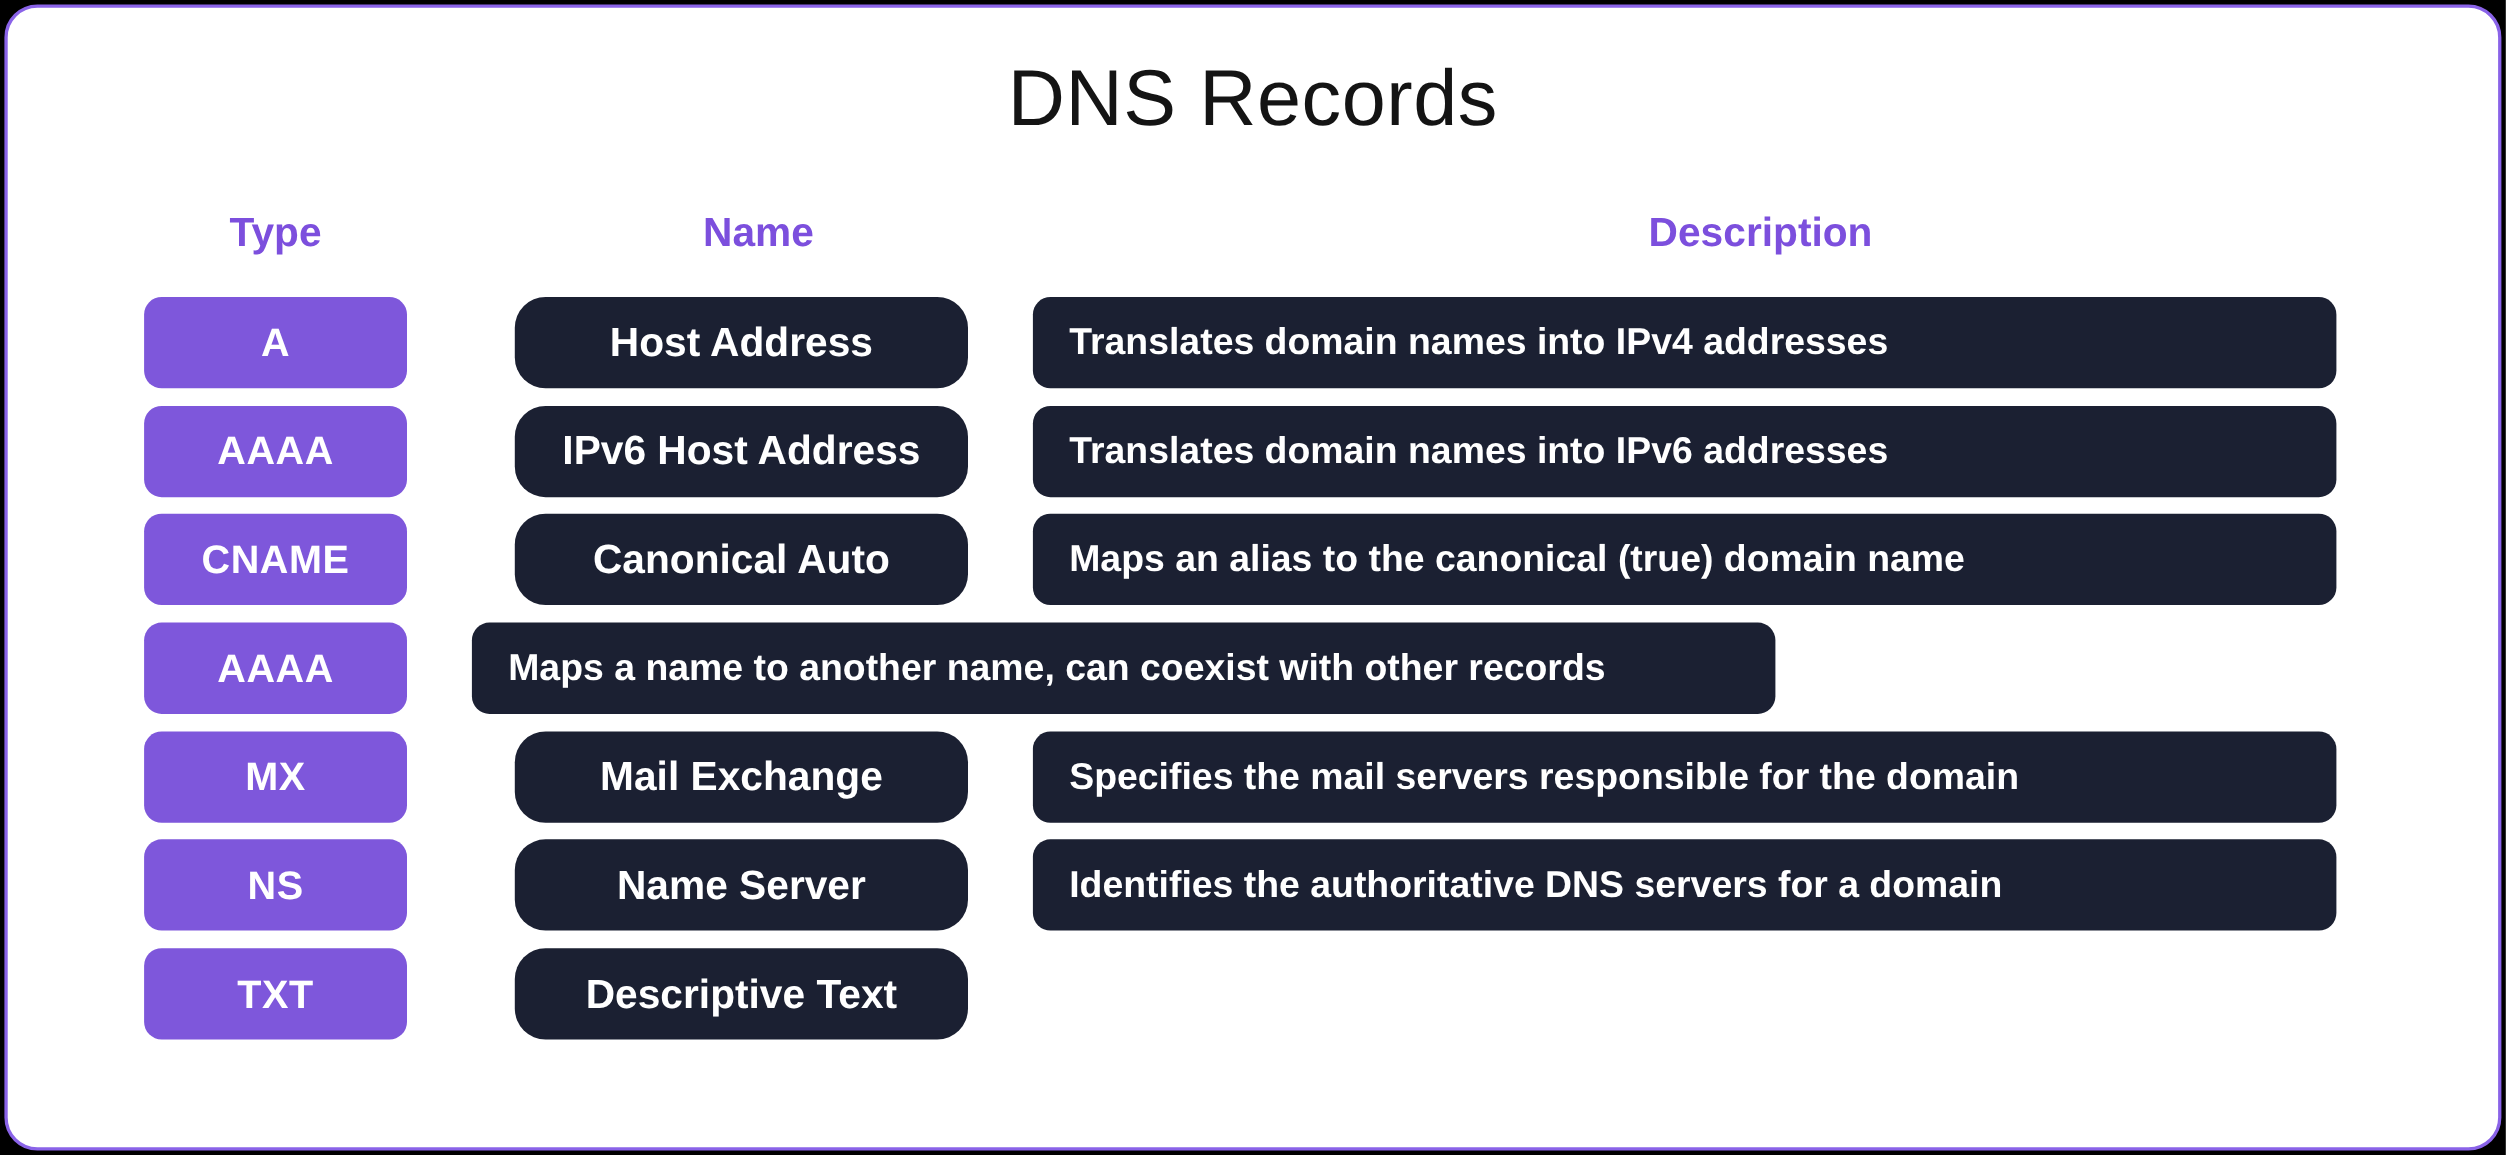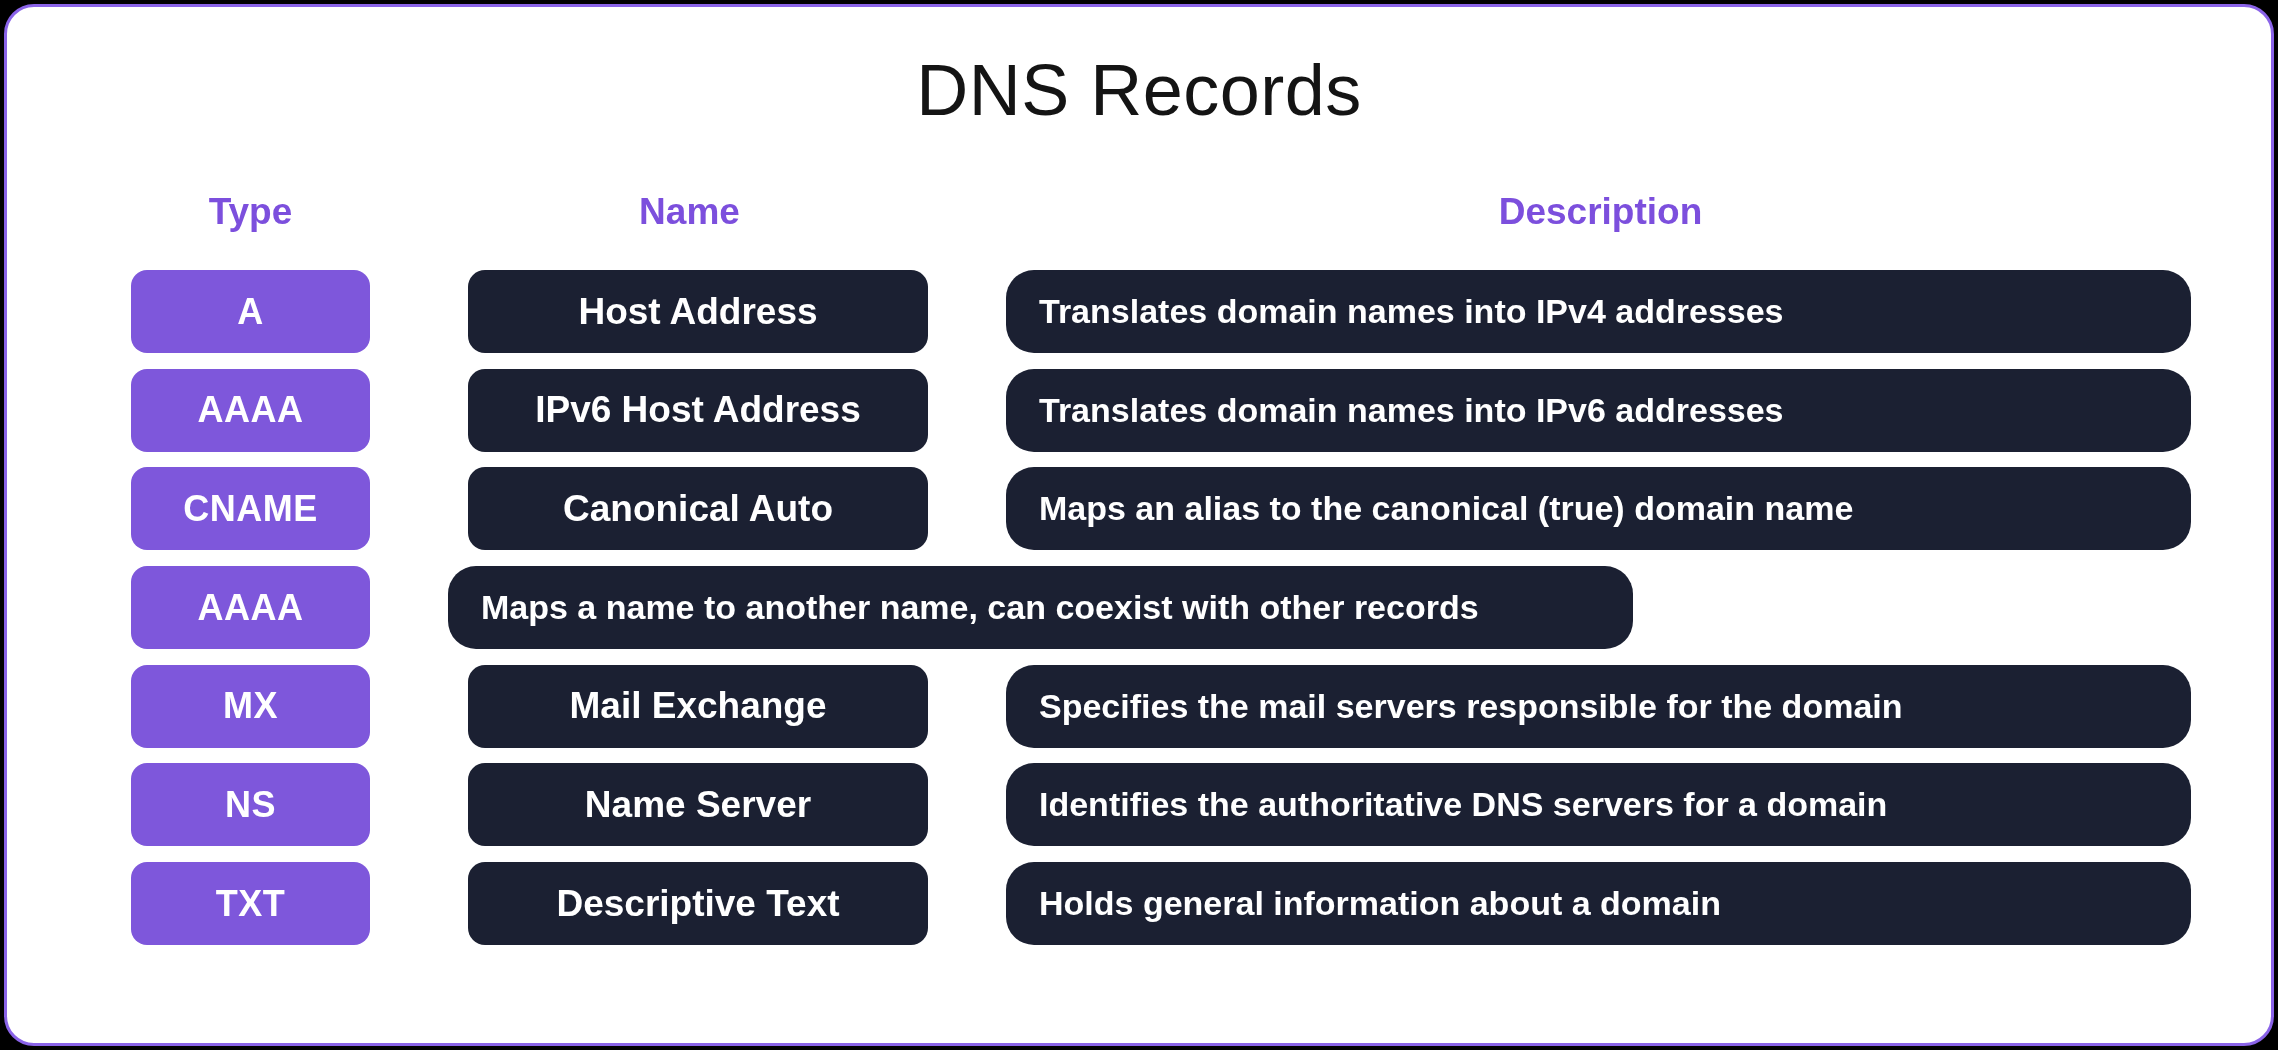--- a/index.html
+++ b/index.html
@@ -65,37 +65,37 @@
     background: var(--accent-purple, #7e57db);
     color: var(--row-text, #ffffff);
     display: flex;
     align-items: center;
     justify-content: center;
     font-size: 36px;
     font-weight: 700;
     letter-spacing: 0.5px;
   }
   .namebox {
-    width: 460px;
+    width: 412px;
     height: 83px;
     margin-left: 98px;
-    border-radius: 17px;
+    border-radius: 28px;
     background: var(--dark-navy, #1b2032);
     color: var(--row-text, #ffffff);
     display: flex;
     align-items: center;
     justify-content: center;
     font-size: 37px;
     font-weight: 700;
   }
   .descbox {
     width: 1185px;
     height: 83px;
-    margin-left: 78px;
-    border-radius: 28px;
+    margin-left: 59px;
+    border-radius: 16px;
     background: var(--dark-navy, #1b2032);
     color: var(--row-text, #ffffff);
     display: flex;
     align-items: center;
     font-size: 34px;
     font-weight: 700;
     padding-left: 33px;
     box-sizing: border-box;
   }
 </style>
@@ -143,16 +143,15 @@
 
   <div class="row">
     <div class="badge">NS</div>
     <div class="namebox">Name Server</div>
     <div class="descbox">Identifies the authoritative DNS servers for a domain</div>
   </div>
 
   <div class="row">
     <div class="badge">TXT</div>
     <div class="namebox">Descriptive Text</div>
-    <div class="descbox">Holds general information about a domain</div>
   </div>
 
 </div>
 
 </body></html>

